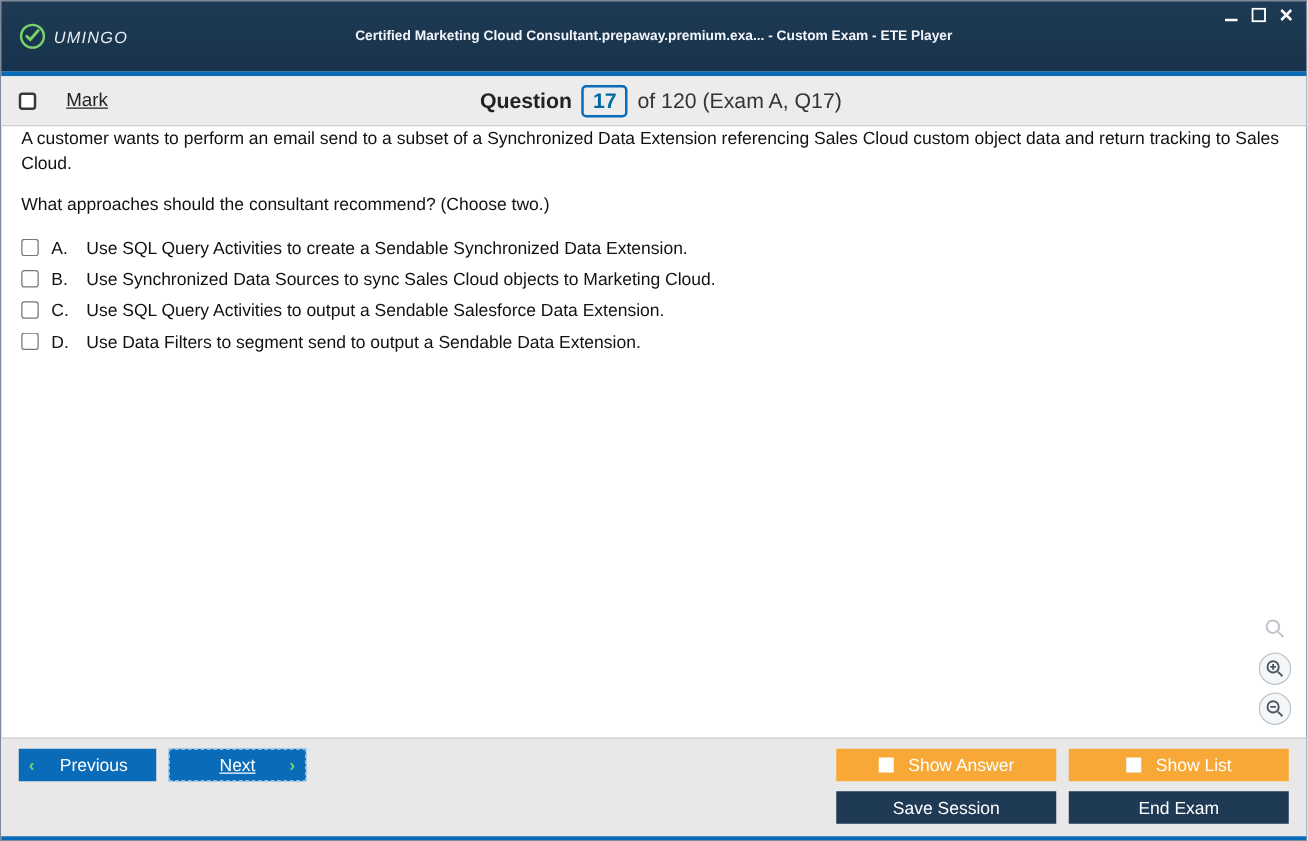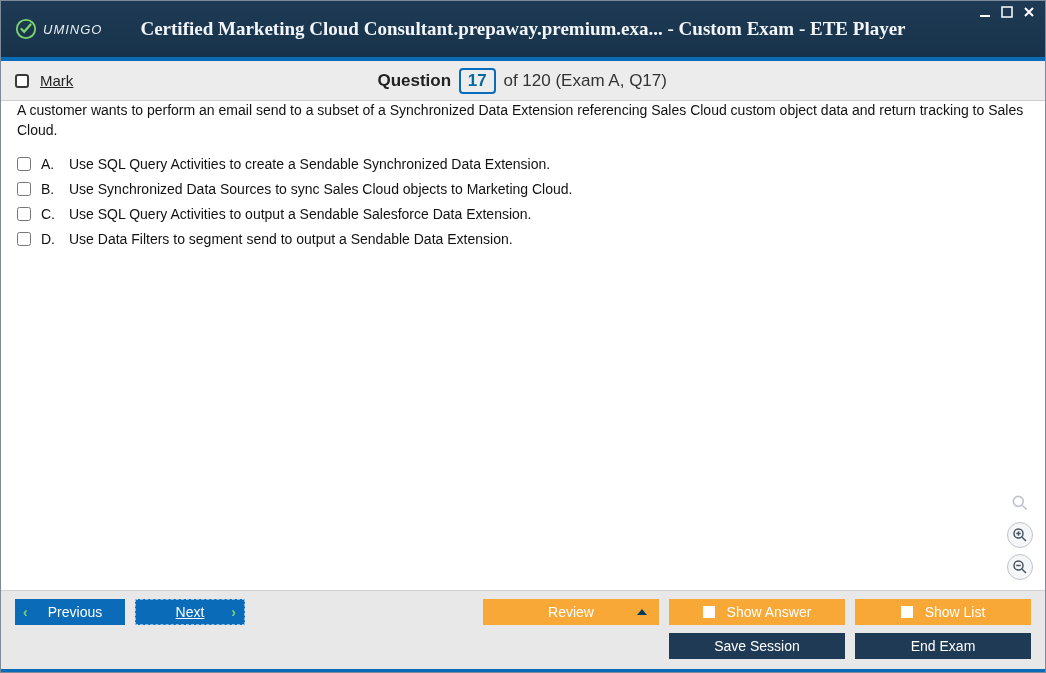--- a/index.html
+++ b/index.html
@@ -2,26 +2,26 @@
 <html><head>
 <meta charset="utf-8">
 <style>
   * { box-sizing: border-box; margin: 0; padding: 0; }
   html, body { width: 1046px; height: 673px; font-family: Arial, Helvetica, sans-serif; background: #fff; }
   .window { width: 1046px; height: 673px; border: 1px solid #7d8a99; display: flex; flex-direction: column; background: #fff; }
   .titlebar { height: 56px; background: linear-gradient(to bottom, #1f3a54 0%, #17324a 100%); color: #fff; display: flex; align-items: center; position: relative; padding: 0 14px; }
   .logo { display: flex; align-items: center; gap: 6px; font-style: italic; }
   .logo-mark { width: 22px; height: 22px; }
   .logo-text { font-size: 13px; letter-spacing: 1px; color: #e8eef4; }
-  .title-text { position: absolute; left: 50%; transform: translateX(-50%); font-size: 19px; color: #f2f6fa; white-space: nowrap; font-weight: bold; font-family: Liberation Serif, serif; }
+  .title-text { position: absolute; left: 50%; transform: translateX(-50%); font-size: 11px; color: #f2f6fa; white-space: nowrap; font-weight: bold; }
   .win-controls { position: absolute; top: 4px; right: 8px; display: flex; gap: 6px; }
   .win-btn { width: 16px; height: 14px; color: #fff; display: flex; align-items: center; justify-content: center; cursor: pointer; }
   .accent-bar { height: 4px; background: #0a6bb8; }
   .questionbar { height: 40px; background: #ececec; border-bottom: 1px solid #cfcfcf; display: flex; align-items: center; padding: 0 14px; }
-  .mark-wrap { display: flex; align-items: center; gap: 11px; }
+  .mark-wrap { display: flex; align-items: center; gap: 24px; }
   .mark-check { width: 14px; height: 14px; border: 2px solid #3a3a3a; border-radius: 3px; background: #fff; cursor: pointer; }
   .mark-label { font-size: 15px; color: #222; text-decoration: underline; cursor: pointer; }
   .q-center { flex: 1; text-align: center; font-size: 17px; color: #333; }
   .q-bold { font-weight: bold; color: #222; margin-top: 44px; }
   .q-num { display: inline-block; border: 2px solid #0a6bb8; border-radius: 4px; padding: 1px 7px; font-weight: bold; color: #0369a1; margin: 0 3px; }
   .content { flex: 1; padding: 0 16px; font-size: 14px; color: #111; position: relative; overflow: hidden; }
   .content p { margin-bottom: 14px; line-height: 1.4; }
   .options { display: flex; flex-direction: column; gap: 4px; }
   .opt { display: flex; align-items: flex-start; gap: 10px; line-height: 1.5; }
   .opt input { width: 14px; height: 14px; margin-top: 3px; cursor: pointer; accent-color: #0a6bb8; }
@@ -87,20 +87,21 @@
     <div class="q-center">
       <span class="q-bold">Question</span>
       <span class="q-num">17</span>
       <span>of 120 (Exam A, Q17)</span>
     </div>
     <div style="width:60px"></div>
   </div>
 
   <div class="content">
     <p>A customer wants to perform an email send to a subset of a Synchronized Data Extension referencing Sales Cloud custom object data and return tracking to Sales Cloud.</p>
+    <p>What approaches should the consultant recommend? (Choose two.)</p>
     <div class="options">
       <label class="opt">
         <input type="checkbox" style="">
         <span class="opt-letter">A.</span>
         <span>Use SQL Query Activities to create a Sendable Synchronized Data Extension.</span>
       </label>
       <label class="opt">
         <input type="checkbox" style="">
         <span class="opt-letter">B.</span>
         <span>Use Synchronized Data Sources to sync Sales Cloud objects to Marketing Cloud.</span>
@@ -147,24 +148,20 @@
       <button class="btn btn-blue prev">
         <span class="chev left">‹</span>
         <span>Previous</span>
       </button>
       <button class="btn btn-blue next">
         <span>Next</span>
         <span class="chev right">›</span>
       </button>
       <div class="spacer"></div>
       <button class="btn btn-orange">
-        <span>Review</span>
-        <span class="tri-up"></span>
-      </button>
-      <button class="btn btn-orange">
         <span class="orange-check"></span>
         <span>Show Answer</span>
       </button>
       <button class="btn btn-orange">
         <span class="orange-check"></span>
         <span>Show List</span>
       </button>
     </div>
     <div class="footer-row">
       <div class="spacer"></div>

